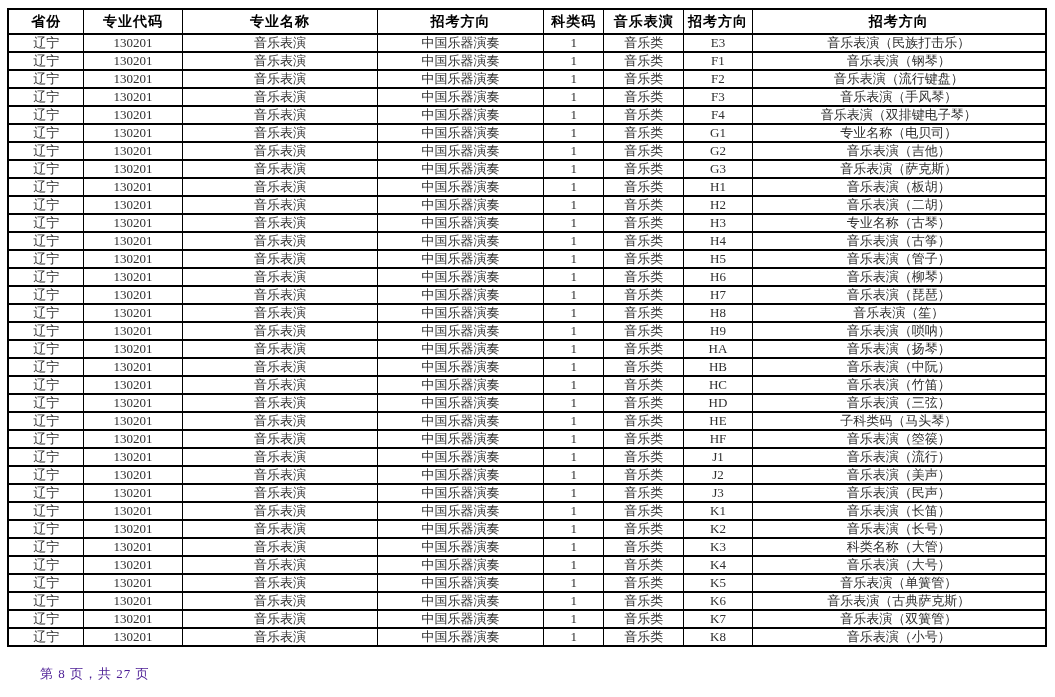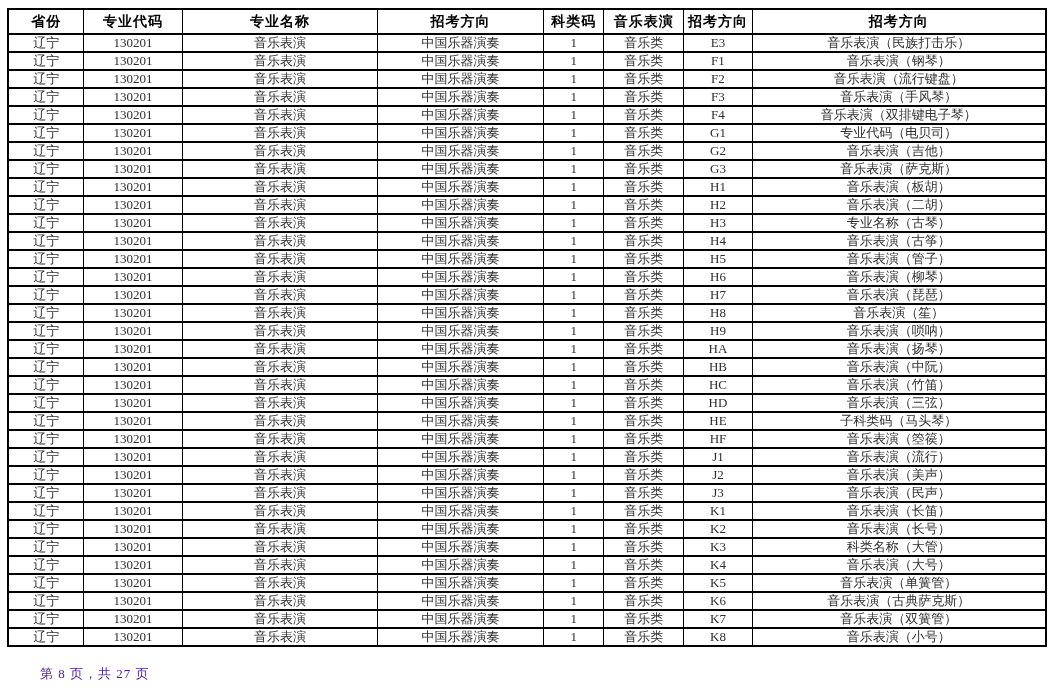--- a/index.html
+++ b/index.html
@@ -152,21 +152,21 @@
           <td>音乐表演（双排键电子琴）</td>
         </tr>
         <tr>
           <td>辽宁</td>
           <td>130201</td>
           <td>音乐表演</td>
           <td>中国乐器演奏</td>
           <td>1</td>
           <td>音乐类</td>
           <td>G1</td>
-          <td>专业代码（电贝司）</td>
+          <td>专业名称（电贝司）</td>
         </tr>
         <tr>
           <td>辽宁</td>
           <td>130201</td>
           <td>音乐表演</td>
           <td>中国乐器演奏</td>
           <td>1</td>
           <td>音乐类</td>
           <td>G2</td>
           <td>音乐表演（吉他）</td>

